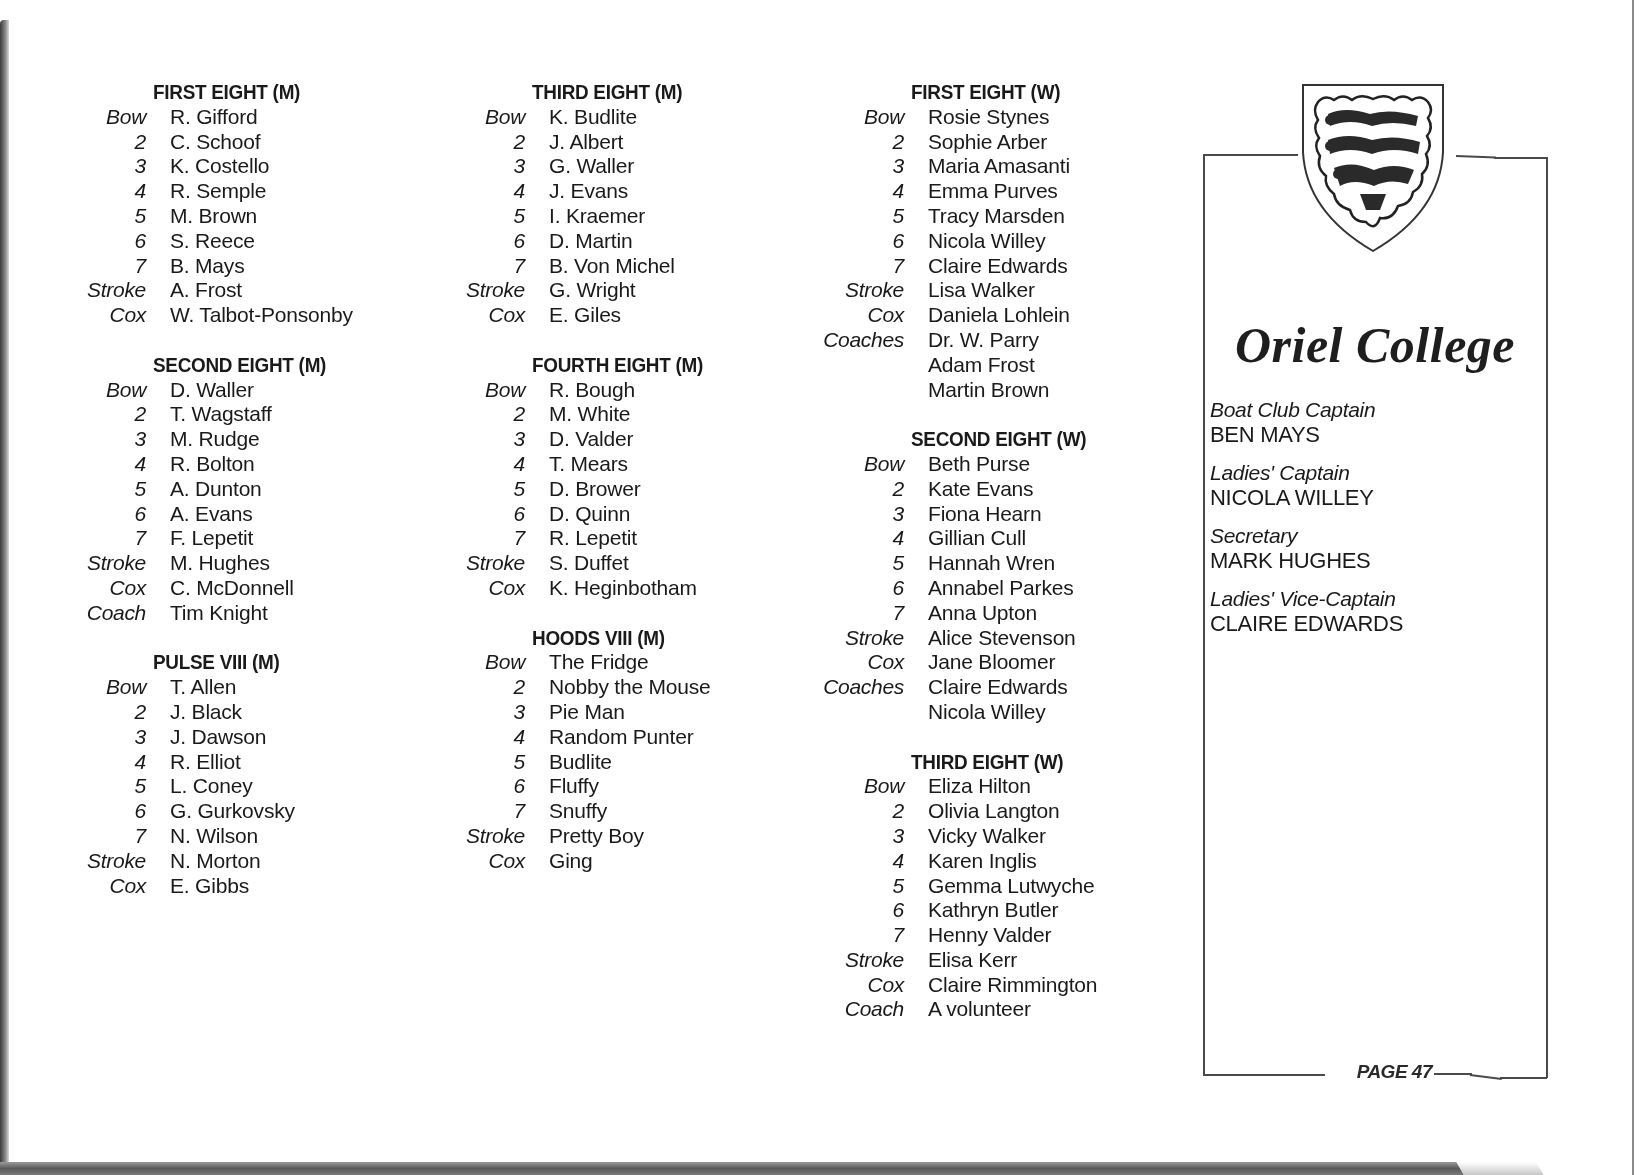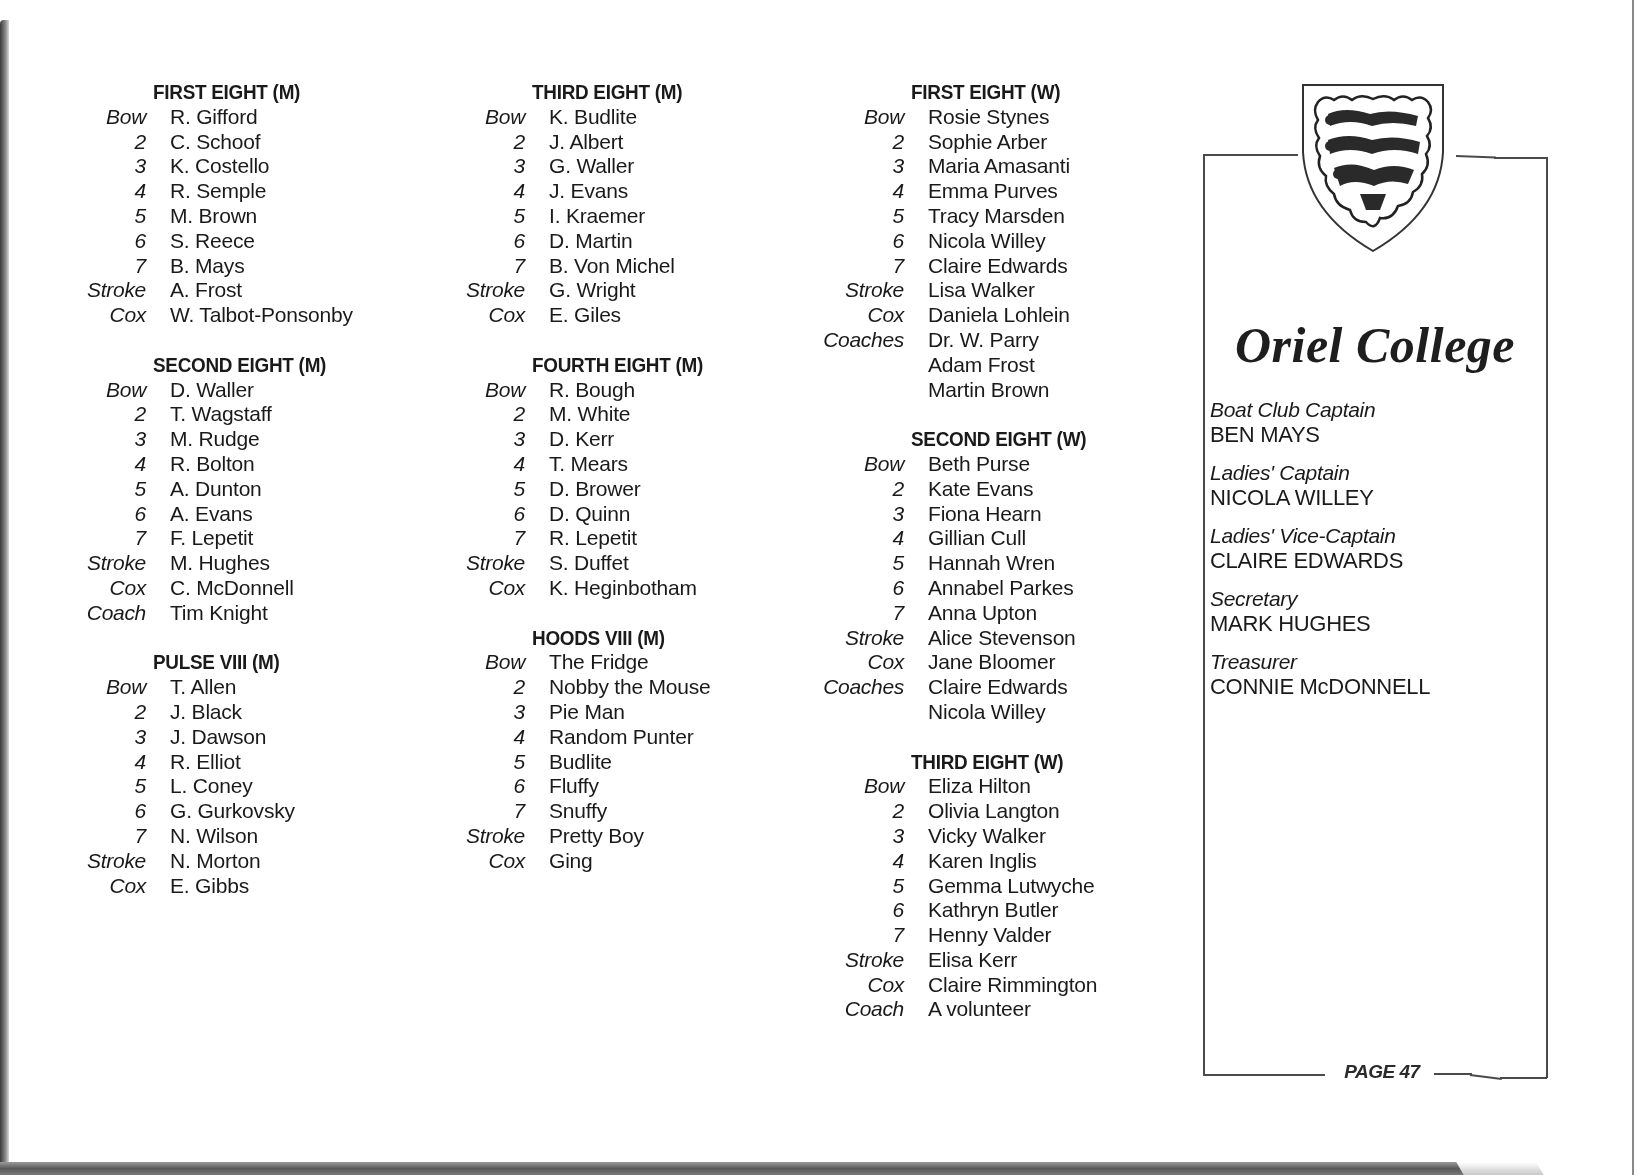--- a/index.html
+++ b/index.html
@@ -55,21 +55,21 @@
     position: absolute; left: 1210px; width: 330px; top: 316px;
     text-align: center;
     font-family: "Liberation Serif", serif; font-style: italic; font-weight: bold;
     font-size: 50px; letter-spacing: 0.5px; color: #1e1e1e;
   }
   .officers { position: absolute; left: 1210px; width: 330px; top: 397px; text-align: left; }
   .officer { margin-bottom: 13px; }
   .officer-role { font-style: italic; font-size: 21px; line-height: 25px; letter-spacing: -0.3px; }
   .officer-name { font-size: 22px; line-height: 25px; letter-spacing: -0.3px; }
   .page-number {
-    position: absolute; left: 1332px; top: 1061px; width: 100px; text-align: center;
+    position: absolute; left: 1332px; top: 1061px; width: 100px; text-align: right;
     font-style: italic; font-weight: bold; font-size: 19px; letter-spacing: -0.5px;
     color: #2a2a2a; background: #fff;
   }
 </style>
 </head>
 <body>
 
 <div class="spine"></div>
 <div class="right-edge"></div>
 <div class="bottom-edge"></div>
@@ -244,21 +244,21 @@
     <div class="row">
         <span class="seat">Bow</span>
         <span class="name">R. Bough</span>
       </div>
     <div class="row">
         <span class="seat">2</span>
         <span class="name">M. White</span>
       </div>
     <div class="row">
         <span class="seat">3</span>
-        <span class="name">D. Kerr</span>
+        <span class="name">D. Valder</span>
       </div>
     <div class="row">
         <span class="seat">4</span>
         <span class="name">T. Mears</span>
       </div>
     <div class="row">
         <span class="seat">5</span>
         <span class="name">D. Brower</span>
       </div>
     <div class="row">
@@ -494,26 +494,22 @@
 <div class="officers">
   <div class="officer">
     <div class="officer-role">Boat Club Captain</div>
     <div class="officer-name">BEN MAYS</div>
   </div>
   <div class="officer">
     <div class="officer-role">Ladies' Captain</div>
     <div class="officer-name">NICOLA WILLEY</div>
   </div>
   <div class="officer">
+    <div class="officer-role">Secretary</div>
+    <div class="officer-name">MARK HUGHES</div>
+  </div>
+  <div class="officer">
     <div class="officer-role">Ladies' Vice-Captain</div>
     <div class="officer-name">CLAIRE EDWARDS</div>
   </div>
-  <div class="officer">
-    <div class="officer-role">Secretary</div>
-    <div class="officer-name">MARK HUGHES</div>
-  </div>
-  <div class="officer">
-    <div class="officer-role">Treasurer</div>
-    <div class="officer-name">CONNIE McDONNELL</div>
-  </div>
 </div>
 
 <div class="page-number">PAGE 47</div>
 
 </body></html>

